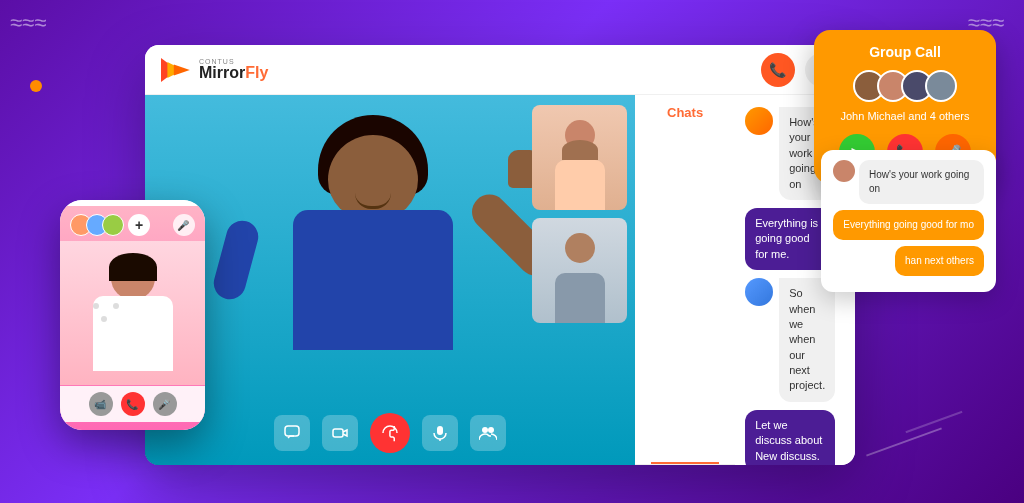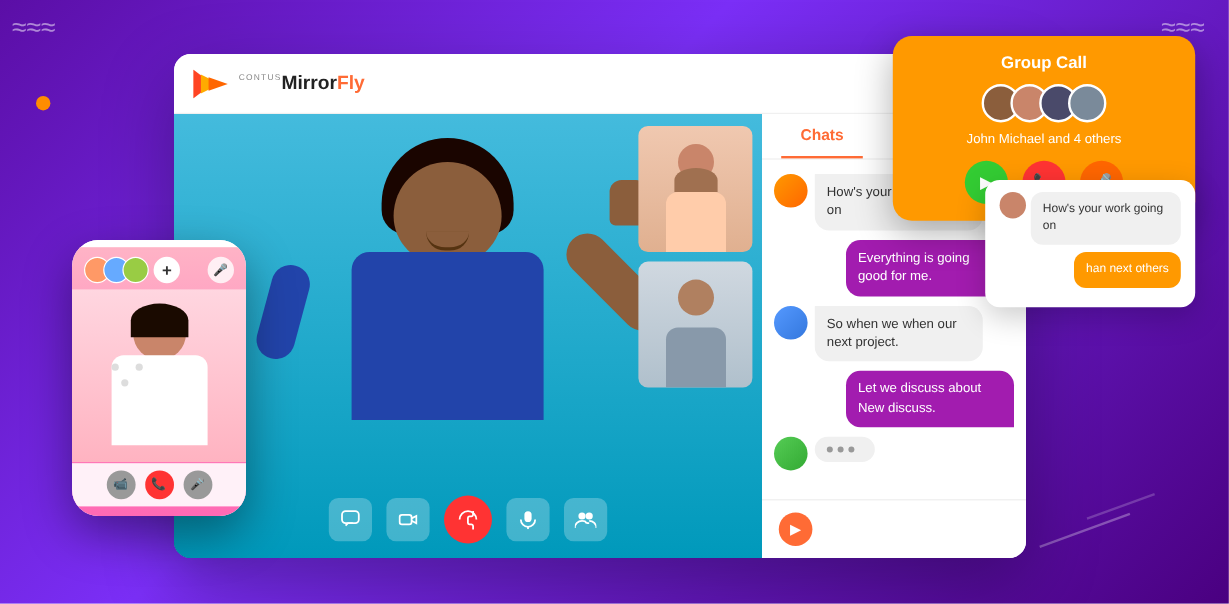--- a/index.html
+++ b/index.html
@@ -91,20 +91,21 @@
       gap: 6px;
     }
 
     .logo-icon {
       width: 32px;
       height: 24px;
     }
 
     .logo-text {
       display: flex;
+      flex-direction: column;
       line-height: 1;
     }
 
     .logo-contus {
       font-size: 7px;
       color: #888;
       letter-spacing: 1px;
     }
 
     .logo-mirrorfly {
@@ -269,21 +270,21 @@
       display: flex; align-items: center; justify-content: center;
       color: #fff;
       font-size: 16px;
       cursor: pointer;
     }
 
     
     .chat-panel {
       flex: 1;
       display: flex;
-      flex-direction: column;
+      flex-direction: row;
       background: #fff;
     }
 
     .chat-tabs {
       display: flex;
       border-bottom: 1px solid #eee;
       padding: 0 16px;
     }
 
     .chat-tab {
@@ -332,21 +333,21 @@
       line-height: 1.4;
     }
 
     .msg-bubble-gray {
       background: #f0f0f0;
       color: #333;
       border-radius: 0 12px 12px 12px;
     }
 
     .msg-bubble-orange {
-      background: #a21caf;
+      background: #4c1d95;
       color: #fff;
       border-radius: 12px 12px 0 12px;
       margin-left: auto;
     }
 
     .msg-row-right {
       justify-content: flex-end;
     }
 
     .msg-dots {
@@ -487,21 +488,21 @@
       display: flex; align-items: center; justify-content: center;
       font-size: 10px;
       color: #333;
     }
 
     
     .group-call-card {
       position: absolute;
       top: 30px;
       right: 28px;
-      width: 252px;
+      width: 182px;
       background: #ff9900;
       border-radius: 16px;
       padding: 14px 16px;
       box-shadow: 0 10px 30px rgba(0,0,0,0.3);
     }
 
     .gc-title {
       color: #fff;
       font-size: 14px;
       font-weight: 700;
@@ -820,15 +821,18 @@
     <div class="gc-btn gc-btn-orange">🎤</div>
   </div>
 </div>
 
 <div class="chat-bubble-card">
   <div class="cbc-row">
     <div class="mini-avatar mini-av1"></div>
     <div class="cbc-msg cbc-gray">How's your work going on</div>
   </div>
   <div class="cbc-row cbc-row-right">
+    <div class="cbc-msg cbc-orange">Everything going good for mo</div>
+  </div>
+  <div class="cbc-row cbc-row-right">
     <div class="cbc-msg cbc-orange">han next others</div>
   </div>
 </div>
 
 </body></html>

